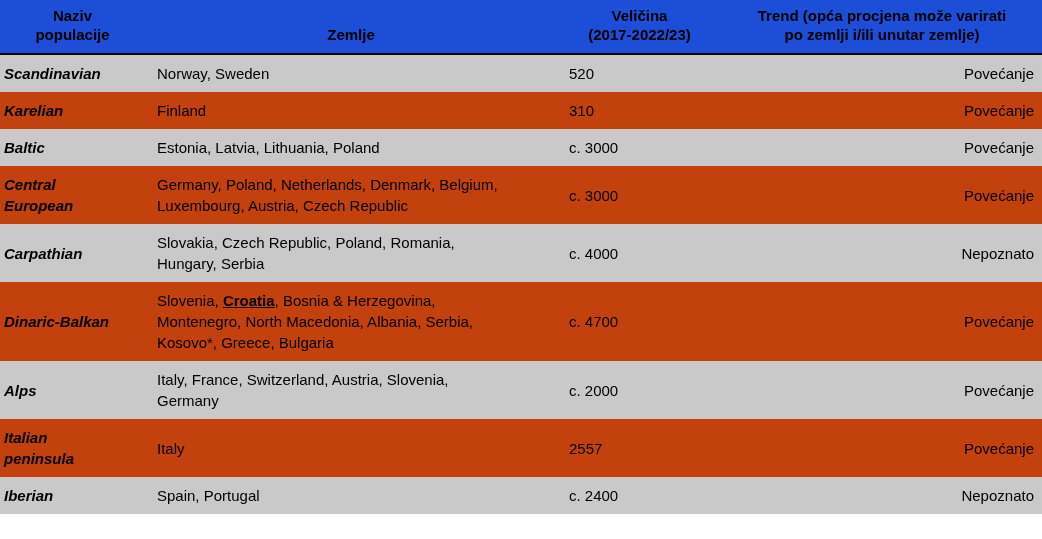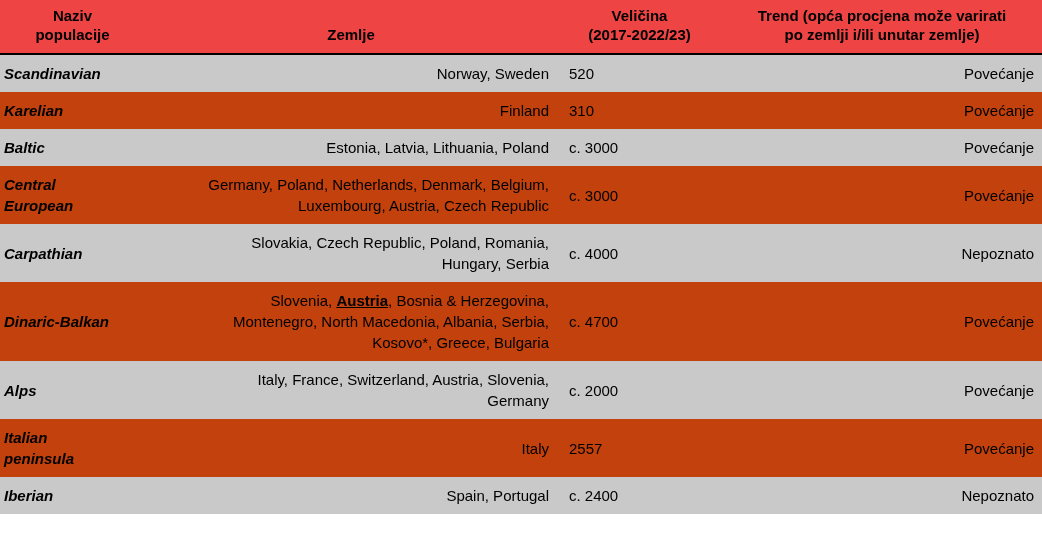--- a/index.html
+++ b/index.html
@@ -24,21 +24,21 @@
   table.pop-table col.c-size  { width: 165px; }
   table.pop-table col.c-trend { width: 320px; }
 
   thead th {
     font-weight: bold;
     font-size: 15px;
     line-height: 19px;
     text-align: center;
     vertical-align: bottom;
     padding: 6px 8px 9px 8px;
-    background: #ef4444;
+    background: #1d4ed8;
     border-bottom: 2px solid #000000;
   }
   thead th.th-name { padding-left: 4px; padding-right: 4px; }
 
   tbody td {
     font-size: 15px;
     line-height: 21px;
     vertical-align: middle;
     padding: 8px 8px 8px 8px;
   }
@@ -47,21 +47,21 @@
 
   td.cell-name {
     font-style: italic;
     font-weight: bold;
     text-align: left;
     padding-right: 12px;
     padding-left: 4px;
     white-space: pre-line;
   }
   td.cell-countries {
-    text-align: right;
+    text-align: left;
     padding-left: 12px;
     white-space: pre-line;
   }
   td.cell-size {
     text-align: left;
     padding-left: 12px;
   }
   td.cell-trend {
     text-align: right;
     padding-left: 12px;
@@ -121,21 +121,21 @@
       </tr>
       <tr class="shaded">
         <td class="cell-name">Carpathian</td>
         <td class="cell-countries">Slovakia, Czech Republic, Poland, Romania,
 Hungary, Serbia</td>
         <td class="cell-size">c. 4000</td>
         <td class="cell-trend">Nepoznato</td>
       </tr>
       <tr class="plain">
         <td class="cell-name">Dinaric-Balkan</td>
-        <td class="cell-countries"><span>Slovenia, </span><span class="hl">Austria</span><span>, Bosnia &amp; Herzegovina,
+        <td class="cell-countries"><span>Slovenia, </span><span class="hl">Croatia</span><span>, Bosnia &amp; Herzegovina,
 Montenegro, North Macedonia, Albania, Serbia,
 Kosovo*, Greece, Bulgaria</span></td>
         <td class="cell-size">c. 4700</td>
         <td class="cell-trend">Povećanje</td>
       </tr>
       <tr class="shaded">
         <td class="cell-name">Alps</td>
         <td class="cell-countries">Italy, France, Switzerland, Austria, Slovenia,
 Germany</td>
         <td class="cell-size">c. 2000</td>

